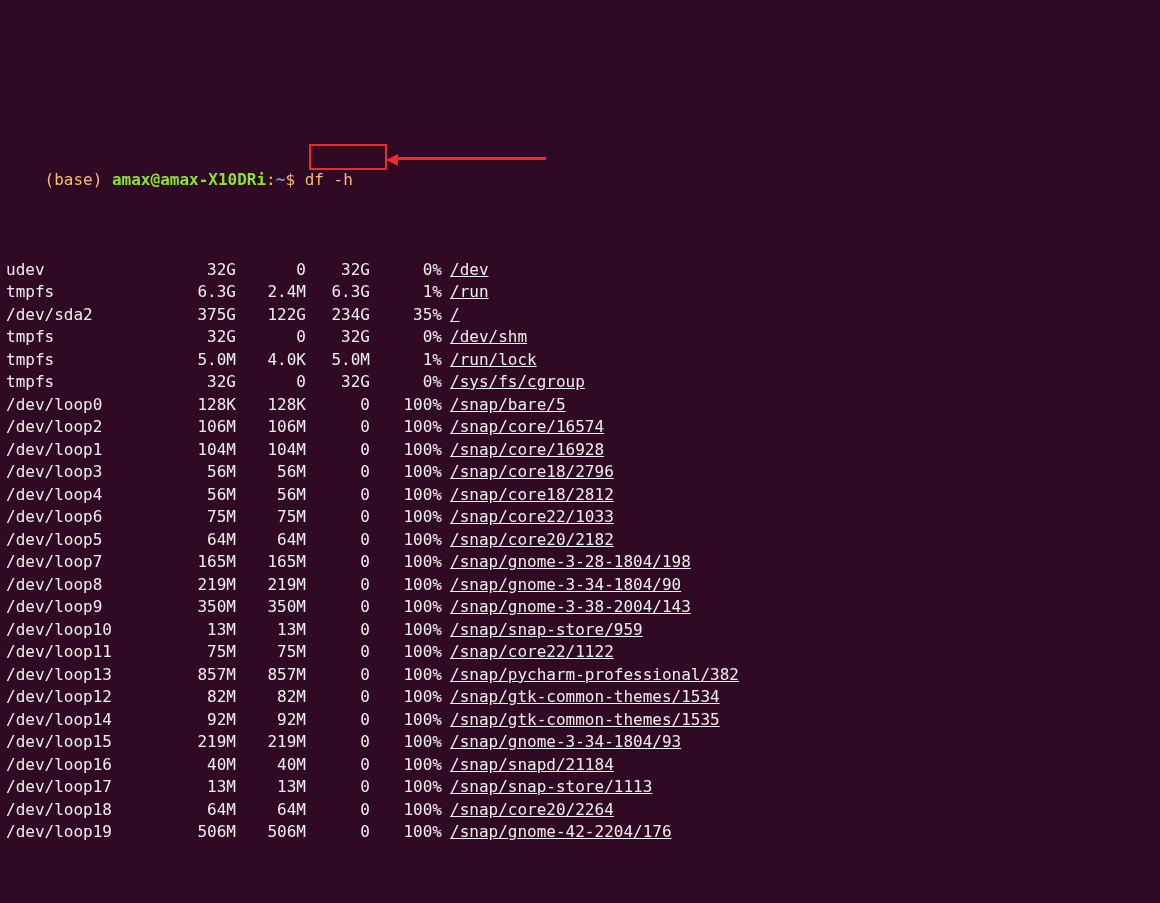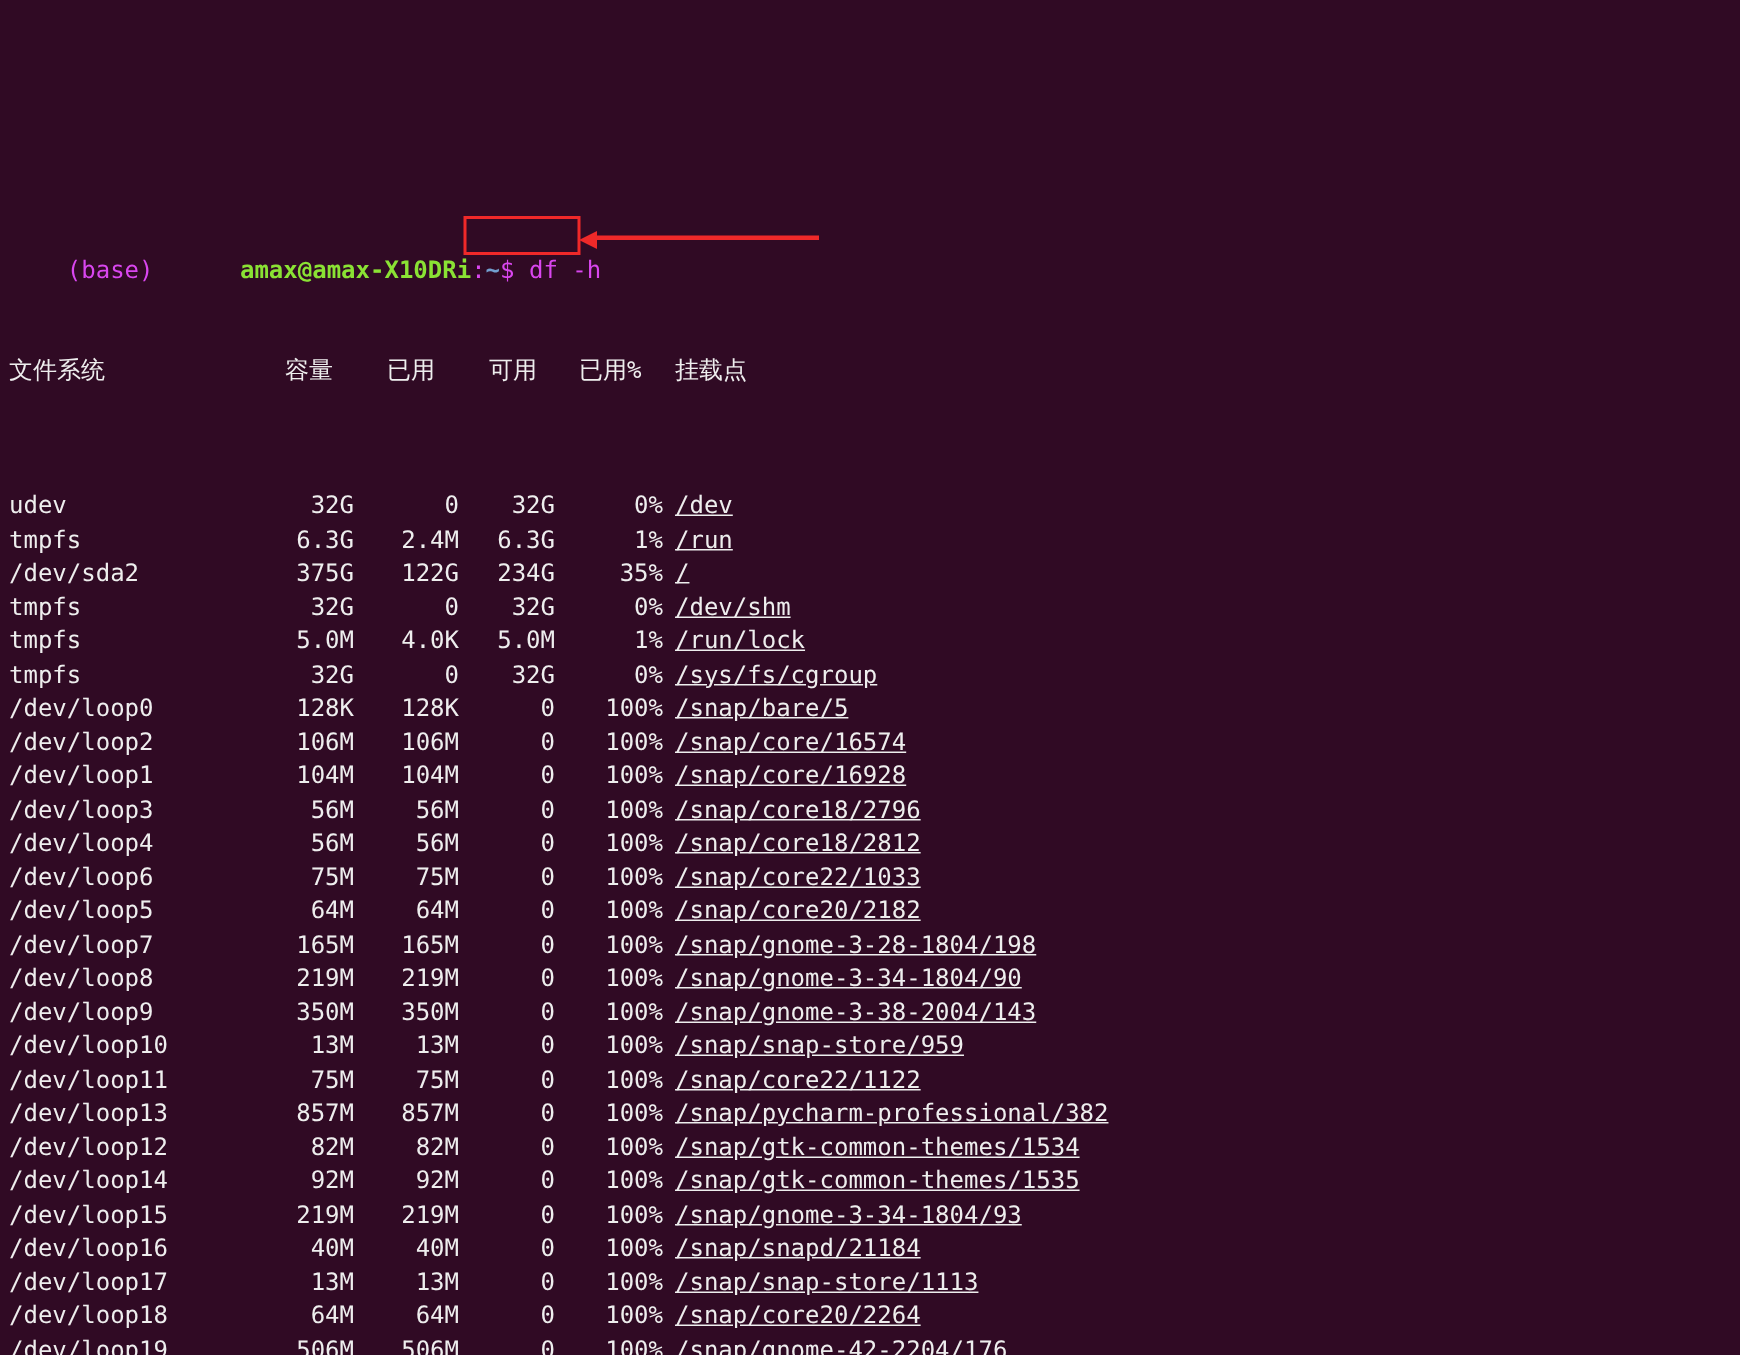--- a/index.html
+++ b/index.html
@@ -1,18 +1,18 @@
 <!DOCTYPE html>
 <html><head>
 <meta charset="utf-8">
 <style>
   html,body{margin:0;padding:0;background:#300a24;color:#eee;font-family:"DejaVu Sans Mono","Liberation Mono",monospace;font-size:16px;line-height:22.5px;width:1160px;}
   .term{padding:0 6px;white-space:pre;}
-  .green{color:#8ae234;font-weight:bold;margin-left:48px;}
-  .white{color:#d946ef;}
+  .green{color:#8ae234;font-weight:bold;}
+  .white{color:#fdba74;}
   .prompt-row{position:relative;}
   .cmd-box{position:absolute;border:2px solid #ef2929;left:303px;top:-2px;width:74px;height:22px;pointer-events:none;}
   .arrow{position:absolute;left:380px;top:8px;width:160px;height:12px;pointer-events:none;}
   .arrow-line{position:absolute;top:3px;left:10px;width:150px;height:3px;background:#ef2929;}
   .arrow-head{position:absolute;left:0;top:0;width:0;height:0;border-top:6px solid transparent;border-bottom:6px solid transparent;border-right:12px solid #ef2929;}
   .hdr{position:relative;}
   .hdr span{position:absolute;top:0;}
   .row{position:relative;height:22.5px;}
   .c-fs{position:absolute;left:0;}
   .c-mt{position:absolute;left:444px;text-decoration:underline;}
@@ -31,26 +31,18 @@
   <div class="row cut" style="height:11px;">
     
   </div>
 
   <div class="row prompt-row">
     <span class="white">(base) </span><span class="green">amax@amax-X10DRi</span><span class="white">:</span><span style="color:#729fcf;font-weight:bold">~</span><span class="white">$ </span><span class="white">df -h</span>
     <span class="cmd-box"></span>
     <span class="arrow"><span class="arrow-head"></span><span class="arrow-line"></span></span>
   </div>
 
-  <div class="row hdr">
-    <span class="c-fs">文件系统</span>
-    <span style="left:184px">容量</span>
-    <span style="left:252px">已用</span>
-    <span style="left:320px">可用</span>
-    <span style="left:380px">已用%</span>
-    <span style="left:444px">挂载点</span>
-  </div>
 
   <div id="rows"><div class="row"><span class="c-fs">udev</span><span class="ralign colR1">32G</span><span class="ralign colR2">0</span><span class="ralign colR3">32G</span><span class="ralign colR4">0%</span><span class="c-mt">/dev</span></div><div class="row"><span class="c-fs">tmpfs</span><span class="ralign colR1">6.3G</span><span class="ralign colR2">2.4M</span><span class="ralign colR3">6.3G</span><span class="ralign colR4">1%</span><span class="c-mt">/run</span></div><div class="row"><span class="c-fs">/dev/sda2</span><span class="ralign colR1">375G</span><span class="ralign colR2">122G</span><span class="ralign colR3">234G</span><span class="ralign colR4">35%</span><span class="c-mt">/</span></div><div class="row"><span class="c-fs">tmpfs</span><span class="ralign colR1">32G</span><span class="ralign colR2">0</span><span class="ralign colR3">32G</span><span class="ralign colR4">0%</span><span class="c-mt">/dev/shm</span></div><div class="row"><span class="c-fs">tmpfs</span><span class="ralign colR1">5.0M</span><span class="ralign colR2">4.0K</span><span class="ralign colR3">5.0M</span><span class="ralign colR4">1%</span><span class="c-mt">/run/lock</span></div><div class="row"><span class="c-fs">tmpfs</span><span class="ralign colR1">32G</span><span class="ralign colR2">0</span><span class="ralign colR3">32G</span><span class="ralign colR4">0%</span><span class="c-mt">/sys/fs/cgroup</span></div><div class="row"><span class="c-fs">/dev/loop0</span><span class="ralign colR1">128K</span><span class="ralign colR2">128K</span><span class="ralign colR3">0</span><span class="ralign colR4">100%</span><span class="c-mt">/snap/bare/5</span></div><div class="row"><span class="c-fs">/dev/loop2</span><span class="ralign colR1">106M</span><span class="ralign colR2">106M</span><span class="ralign colR3">0</span><span class="ralign colR4">100%</span><span class="c-mt">/snap/core/16574</span></div><div class="row"><span class="c-fs">/dev/loop1</span><span class="ralign colR1">104M</span><span class="ralign colR2">104M</span><span class="ralign colR3">0</span><span class="ralign colR4">100%</span><span class="c-mt">/snap/core/16928</span></div><div class="row"><span class="c-fs">/dev/loop3</span><span class="ralign colR1">56M</span><span class="ralign colR2">56M</span><span class="ralign colR3">0</span><span class="ralign colR4">100%</span><span class="c-mt">/snap/core18/2796</span></div><div class="row"><span class="c-fs">/dev/loop4</span><span class="ralign colR1">56M</span><span class="ralign colR2">56M</span><span class="ralign colR3">0</span><span class="ralign colR4">100%</span><span class="c-mt">/snap/core18/2812</span></div><div class="row"><span class="c-fs">/dev/loop6</span><span class="ralign colR1">75M</span><span class="ralign colR2">75M</span><span class="ralign colR3">0</span><span class="ralign colR4">100%</span><span class="c-mt">/snap/core22/1033</span></div><div class="row"><span class="c-fs">/dev/loop5</span><span class="ralign colR1">64M</span><span class="ralign colR2">64M</span><span class="ralign colR3">0</span><span class="ralign colR4">100%</span><span class="c-mt">/snap/core20/2182</span></div><div class="row"><span class="c-fs">/dev/loop7</span><span class="ralign colR1">165M</span><span class="ralign colR2">165M</span><span class="ralign colR3">0</span><span class="ralign colR4">100%</span><span class="c-mt">/snap/gnome-3-28-1804/198</span></div><div class="row"><span class="c-fs">/dev/loop8</span><span class="ralign colR1">219M</span><span class="ralign colR2">219M</span><span class="ralign colR3">0</span><span class="ralign colR4">100%</span><span class="c-mt">/snap/gnome-3-34-1804/90</span></div><div class="row"><span class="c-fs">/dev/loop9</span><span class="ralign colR1">350M</span><span class="ralign colR2">350M</span><span class="ralign colR3">0</span><span class="ralign colR4">100%</span><span class="c-mt">/snap/gnome-3-38-2004/143</span></div><div class="row"><span class="c-fs">/dev/loop10</span><span class="ralign colR1">13M</span><span class="ralign colR2">13M</span><span class="ralign colR3">0</span><span class="ralign colR4">100%</span><span class="c-mt">/snap/snap-store/959</span></div><div class="row"><span class="c-fs">/dev/loop11</span><span class="ralign colR1">75M</span><span class="ralign colR2">75M</span><span class="ralign colR3">0</span><span class="ralign colR4">100%</span><span class="c-mt">/snap/core22/1122</span></div><div class="row"><span class="c-fs">/dev/loop13</span><span class="ralign colR1">857M</span><span class="ralign colR2">857M</span><span class="ralign colR3">0</span><span class="ralign colR4">100%</span><span class="c-mt">/snap/pycharm-professional/382</span></div><div class="row"><span class="c-fs">/dev/loop12</span><span class="ralign colR1">82M</span><span class="ralign colR2">82M</span><span class="ralign colR3">0</span><span class="ralign colR4">100%</span><span class="c-mt">/snap/gtk-common-themes/1534</span></div><div class="row"><span class="c-fs">/dev/loop14</span><span class="ralign colR1">92M</span><span class="ralign colR2">92M</span><span class="ralign colR3">0</span><span class="ralign colR4">100%</span><span class="c-mt">/snap/gtk-common-themes/1535</span></div><div class="row"><span class="c-fs">/dev/loop15</span><span class="ralign colR1">219M</span><span class="ralign colR2">219M</span><span class="ralign colR3">0</span><span class="ralign colR4">100%</span><span class="c-mt">/snap/gnome-3-34-1804/93</span></div><div class="row"><span class="c-fs">/dev/loop16</span><span class="ralign colR1">40M</span><span class="ralign colR2">40M</span><span class="ralign colR3">0</span><span class="ralign colR4">100%</span><span class="c-mt">/snap/snapd/21184</span></div><div class="row"><span class="c-fs">/dev/loop17</span><span class="ralign colR1">13M</span><span class="ralign colR2">13M</span><span class="ralign colR3">0</span><span class="ralign colR4">100%</span><span class="c-mt">/snap/snap-store/1113</span></div><div class="row"><span class="c-fs">/dev/loop18</span><span class="ralign colR1">64M</span><span class="ralign colR2">64M</span><span class="ralign colR3">0</span><span class="ralign colR4">100%</span><span class="c-mt">/snap/core20/2264</span></div><div class="row"><span class="c-fs">/dev/loop19</span><span class="ralign colR1">506M</span><span class="ralign colR2">506M</span><span class="ralign colR3">0</span><span class="ralign colR4">100%</span><span class="c-mt">/snap/gnome-42-2204/176</span></div></div>
 
   
 
 </div>
 
 </body></html>

